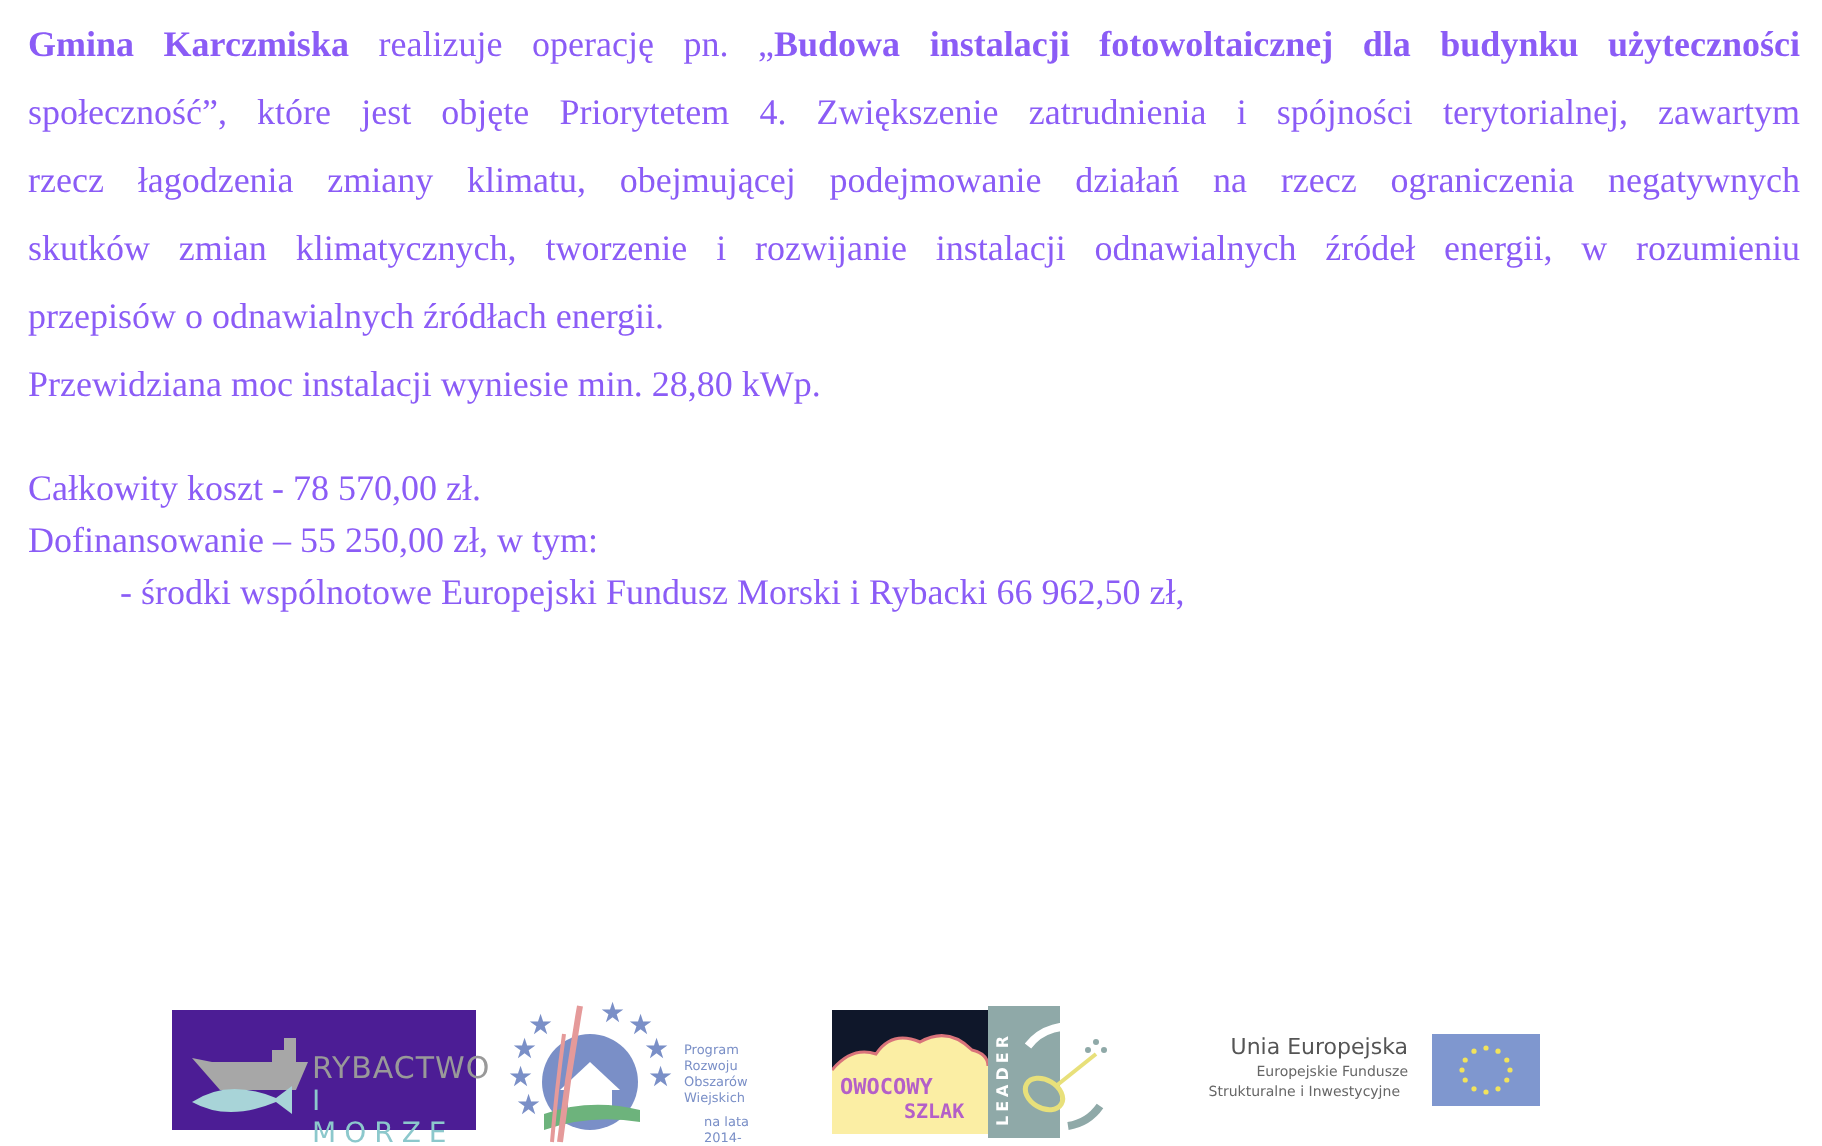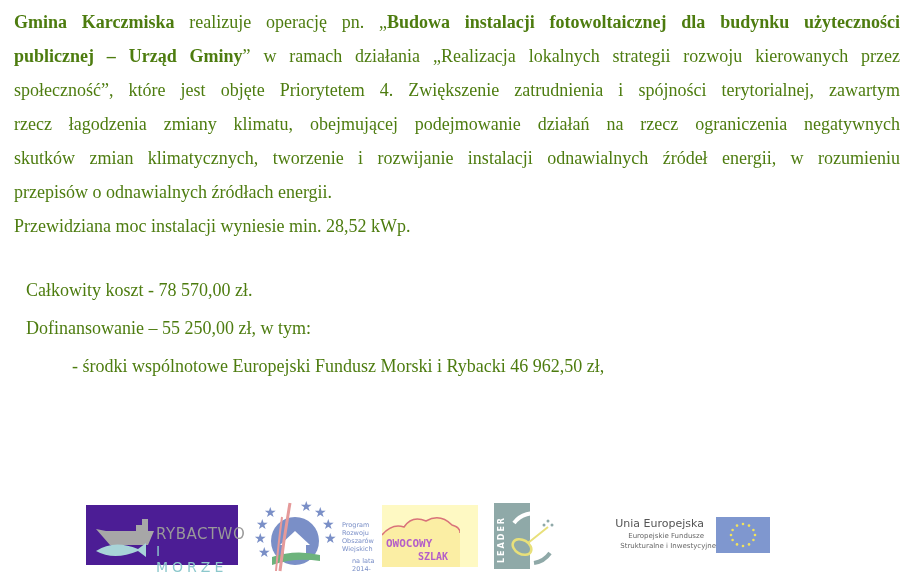--- a/index.html
+++ b/index.html
@@ -1,46 +1,45 @@
 <!DOCTYPE html>
 <html><head>
   <meta charset="utf-8">
   <style>
     html, body { margin: 0; padding: 0; background: #ffffff; }
     body { width: 911px; height: 573px; overflow: hidden; position: relative; }
     .doc {
       position: absolute; left: 14px; top: 5px; width: 886px;
-      font-family: "Liberation Serif", serif; font-size: 18px; color: #4d7c0f;
+      font-family: "Liberation Serif", serif; font-size: 18px; color: #8b5cf6;
     }
     .para { line-height: 34px; text-align: justify; margin: 0; }
     .para b { font-weight: bold; }
-    .line { line-height: 26px; margin: 12px; white-space: nowrap; }
+    .line { line-height: 26px; margin: 0; white-space: nowrap; }
     .gap { height: 22px; }
     .indent { padding-left: 46px; }
     .just-line { text-align: justify; text-align-last: justify; display: block; }
     .logos { position: absolute; left: 0; top: 495px; width: 911px; height: 78px; }
     .logo { position: absolute; }
   </style>
 </head>
 <body>
 
 <div class="doc">
   <div class="para" id="intro">
       <div class="just-line" style="white-space: nowrap;"><b>Gmina Karczmiska</b><span> realizuje operację pn. „</span><b>Budowa instalacji fotowoltaicznej dla budynku użyteczności</b></div>
-      <div class="just-line" style="white-space: nowrap;"><b>publicznej – Urząd Gminy</b><span>” w ramach działania „Realizacja lokalnych strategii rozwoju kierowanych przez</span></div>
       <div class="just-line" style="white-space: nowrap;"><span>społeczność”, które jest objęte Priorytetem 4. Zwiększenie zatrudnienia i spójności terytorialnej, zawartym</span></div>
       <div class="just-line" style="white-space: nowrap;"><span>rzecz łagodzenia zmiany klimatu, obejmującej podejmowanie działań na rzecz ograniczenia negatywnych</span></div>
       <div class="just-line" style="white-space: nowrap;"><span>skutków zmian klimatycznych, tworzenie i rozwijanie instalacji odnawialnych źródeł energii, w rozumieniu</span></div>
       <div class="" style="white-space: nowrap;"><span>przepisów o odnawialnych źródłach energii.</span></div>
-      <div class="" style="white-space: nowrap;"><span>Przewidziana moc instalacji wyniesie min. 28,52 kWp.</span></div>
+      <div class="" style="white-space: nowrap;"><span>Przewidziana moc instalacji wyniesie min. 28,80 kWp.</span></div>
     </div>
   <div class="gap"></div>
   <div class="line">Całkowity koszt - 78 570,00 zł.</div>
   <div class="line">Dofinansowanie – 55 250,00 zł, w tym:</div>
-  <div class="line indent">- środki wspólnotowe Europejski Fundusz Morski i Rybacki 46 962,50 zł,</div>
+  <div class="line indent">- środki wspólnotowe Europejski Fundusz Morski i Rybacki 66 962,50 zł,</div>
 </div>
 
 <div class="logos">
 
   <div class="logo" style="left:86px; top:10px; width:152px; height:60px; background:#4c1d95;">
     <svg width="152" height="60">
       <path d="M10 24 L20 26 L50 26 L50 20 L56 20 L56 14 L62 14 L62 26 L68 26 L62 40 L24 40 Z" fill="#a7a7a7"></path>
       <path d="M10 46 Q28 34 52 44 L60 38 L60 52 L52 46 Q28 56 10 46 Z" fill="#a8d4d8"></path>
     </svg>
     <div style="position:absolute; left:70px; top:20px; font-family:'DejaVu Sans',sans-serif; font-size:15px; color:#999; letter-spacing:0.5px;">RYBACTWO</div>
@@ -68,21 +67,21 @@
     </svg>
     <div style="position:absolute; left:92px; top:24px; font-family:'DejaVu Sans',sans-serif; font-size:6.5px; color:#7a8fc7; line-height:8px;">
       <div>Program</div>
       <div>Rozwoju</div>
       <div>Obszarów</div>
       <div>Wiejskich</div>
     </div>
     <div style="position:absolute; left:70px; top:60px; font-family:'DejaVu Sans',sans-serif; font-size:6.5px; color:#7a8fc7;padding-left:32px;">na lata 2014-2020</div>
   </div>
 
-  <div class="logo" style="left:382px; top:10px; width:96px; height:62px; background:#fef9c3; overflow:hidden;">
+  <div class="logo" style="left:416px; top:10px; width:96px; height:62px; background:#0f172a; overflow:hidden;">
     <svg width="78" height="62">
       <path d="M0 30 Q10 18 22 22 Q30 10 44 16 Q58 8 70 20 Q78 22 78 28 L78 62 L0 62 Z" fill="#fbeea4"></path>
       <path d="M0 30 Q10 18 22 22 Q30 10 44 16 Q58 8 70 20 Q78 22 78 28" fill="none" stroke="#d9737a" stroke-width="1.5"></path>
     </svg>
     <div style="position:absolute; left:4px; top:32px; font-family:'DejaVu Sans Mono',monospace; font-size:11px; color:#b45fc8; font-weight:bold;">OWOCOWY</div>
     <div style="position:absolute; left:36px; top:46px; font-family:'DejaVu Sans Mono',monospace; font-size:10px; color:#b45fc8; font-weight:bold;">SZLAK</div>
   </div>
 
   <div class="logo" style="left:494px; top:8px; width:66px; height:66px; background:#8fa9a8;">
     <div style="position:absolute; right:0; top:0; width:30px; height:66px; background:#fff;"></div>
@@ -94,21 +93,21 @@
       <circle cx="54" cy="18" r="1.5" fill="#8fa9a8"></circle>
         <circle cx="58" cy="22" r="1.5" fill="#8fa9a8"></circle>
         <circle cx="50" cy="22" r="1.5" fill="#8fa9a8"></circle>
     </svg>
     <div style="position:absolute; left:0px; top:30px; transform:rotate(-90deg); transform-origin:left top; font-family:'DejaVu Sans',sans-serif; font-size:8px; color:#fff; letter-spacing:2px; font-weight:bold; width:60px; top:60px; left:3px;">LEADER</div>
   </div>
 
   <div class="logo" style="left:600px; top:22px; width:180px; height:40px;">
     <div style="position:absolute; right:76px; top:0; font-family:'DejaVu Sans',sans-serif; font-size:11px; color:#555; white-space:nowrap; text-align:left;">Unia Europejska</div>
     <div style="position:absolute; right:76px; top:15px; font-family:'DejaVu Sans',sans-serif; font-size:7px; color:#666; white-space:nowrap;text-align:center;">Europejskie Fundusze</div>
-    <div style="position:absolute; right:64px; top:25px; font-family:'DejaVu Sans',sans-serif; font-size:7px; color:#666; white-space:nowrap;">Strukturalne i Inwestycyjne</div>
+    <div style="position:absolute; right:80px; top:25px; font-family:'DejaVu Sans',sans-serif; font-size:7px; color:#666; white-space:nowrap;">Strukturalne i Inwestycyjne</div>
     <svg width="54" height="36" style="position:absolute; left:116px; top:0;">
       <rect width="54" height="36" fill="#7f97cf"></rect>
       <g fill="#f2e35b">
         <circle cx="27" cy="7" r="1.3"></circle>
           <circle cx="33" cy="8.6" r="1.3"></circle>
           <circle cx="37.4" cy="13" r="1.3"></circle>
         <circle cx="39" cy="18" r="1.3"></circle>
           <circle cx="37.4" cy="23" r="1.3"></circle>
           <circle cx="33" cy="27.4" r="1.3"></circle>
         <circle cx="27" cy="29" r="1.3"></circle>

